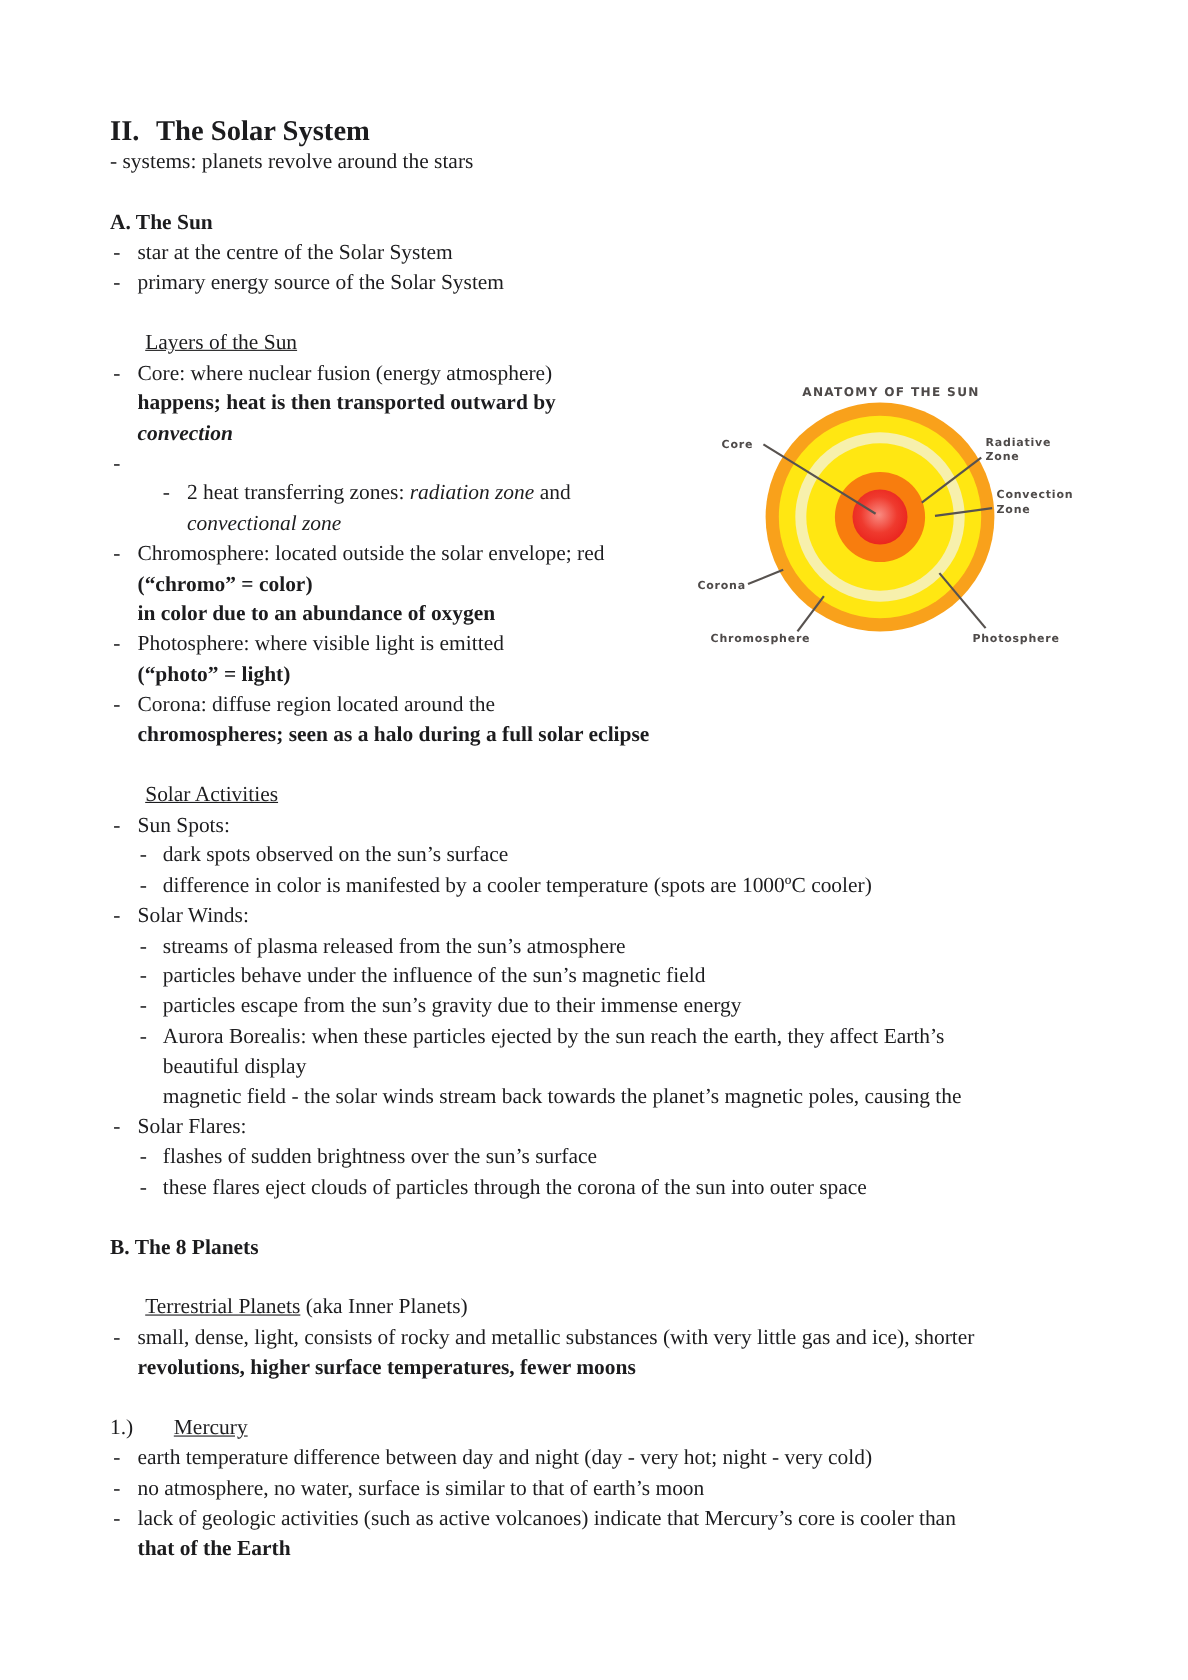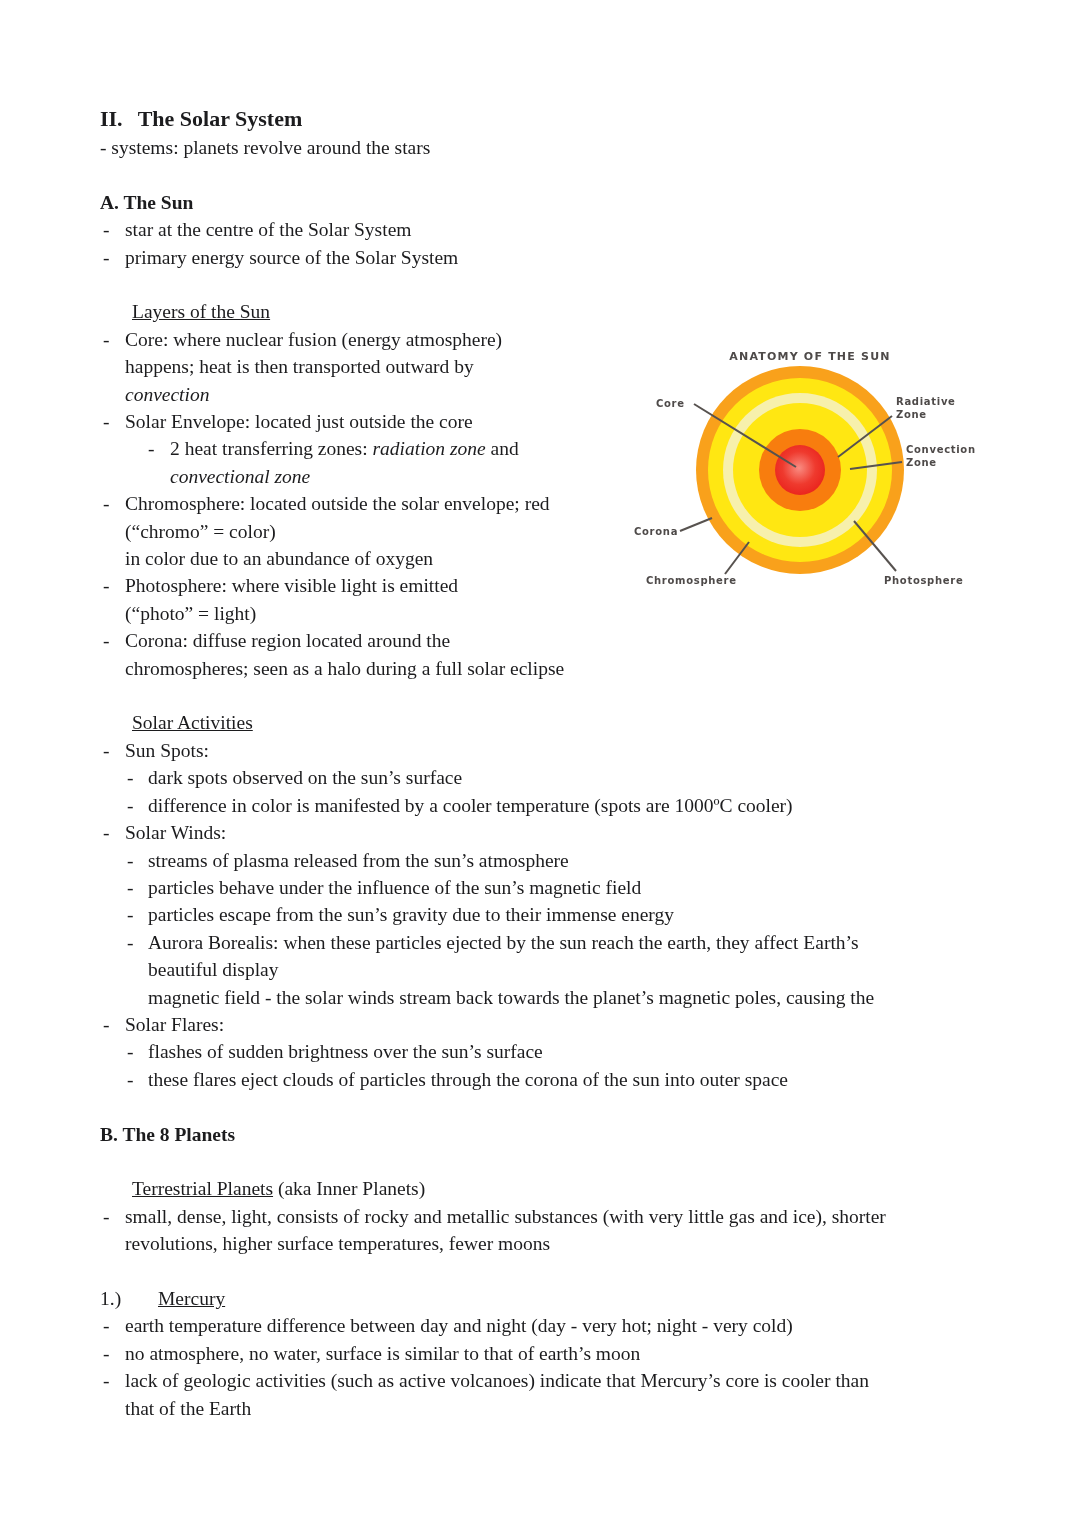--- a/index.html
+++ b/index.html
@@ -7,34 +7,34 @@
     position:relative;
     width:1080px;height:1527px;
     background:#ffffff;
     overflow:hidden;
     font-family:"Liberation Serif","DejaVu Serif",serif;
     color:#1c1c1e;
     font-size:19.5px;
     line-height:27.4px;
   }
   .content{padding:104px 85px 0 100px;}
-  .h1{font-size:22px;font-weight:bold;line-height:30px;}
+  .h1{font-size:26px;font-weight:bold;line-height:30px;}
   .h1 .num{margin-right:15px;}
   .gap{height:27.4px;}
   .ln{position:relative;line-height:27.4px;min-height:27.4px;white-space:nowrap;}
   .bold{font-weight:bold;}
   .it{font-style:italic;}
   .ul{text-decoration:underline;margin-left:32px;}
   .l1{padding-left:25px;}
   .l1 > .dash{position:absolute;left:3px;}
   .l2a{padding-left:70px;}
   .l2a > .dash{position:absolute;left:48px;}
   .l2b{padding-left:48px;}
   .l2b > .dash{position:absolute;left:27px;}
-  .c1{padding-left:25px;}
+  .c1{padding-left:25px;font-weight:bold;}
   .c2a{padding-left:70px;}
   .c2b{padding-left:48px;}
   .layers-wrap{position:relative;}
   .diagram{
     position:absolute;left:520px;top:43px;width:385px;height:252px;
   }
   .dg-title{
     font-family:"DejaVu Sans","Liberation Sans",sans-serif;
     font-size:11px;font-weight:bold;letter-spacing:1.2px;
   }
@@ -61,21 +61,21 @@
     <div class="ln l1"><span class="dash">-</span><span>star at the centre of the Solar System</span></div>
     <div class="ln l1"><span class="dash">-</span><span>primary energy source of the Solar System</span></div>
 
     <div class="gap"></div>
 
     <div class="layers-wrap">
       <div class="ln"><span class="ul">Layers of the Sun</span></div>
       <div class="ln l1"><span class="dash">-</span><span>Core: where nuclear fusion (energy atmosphere)</span></div>
       <div class="ln c1">happens; heat is then transported outward by</div>
       <div class="ln c1 it">convection</div>
-      <div class="ln l1"><span class="dash">-</span><span>Solar Envelope: located just outside the core</span></div>
+      <div class="ln l1"><span class="dash">-</span></div>
       <div class="ln l2a"><span class="dash">-</span><span>2 heat transferring zones: </span><span class="it">radiation zone</span><span> and</span></div>
       <div class="ln c2a it">convectional zone</div>
       <div class="ln l1"><span class="dash">-</span><span>Chromosphere: located outside the solar envelope; red</span></div>
       <div class="ln c1">(“chromo” = color)</div>
       <div class="ln c1">in color due to an abundance of oxygen</div>
       <div class="ln l1"><span class="dash">-</span><span>Photosphere: where visible light is emitted</span></div>
       <div class="ln c1">(“photo” = light)</div>
       <div class="ln l1"><span class="dash">-</span><span>Corona: diffuse region located around the</span></div>
       <div class="ln c1">chromospheres; seen as a halo during a full solar eclipse</div>
 

